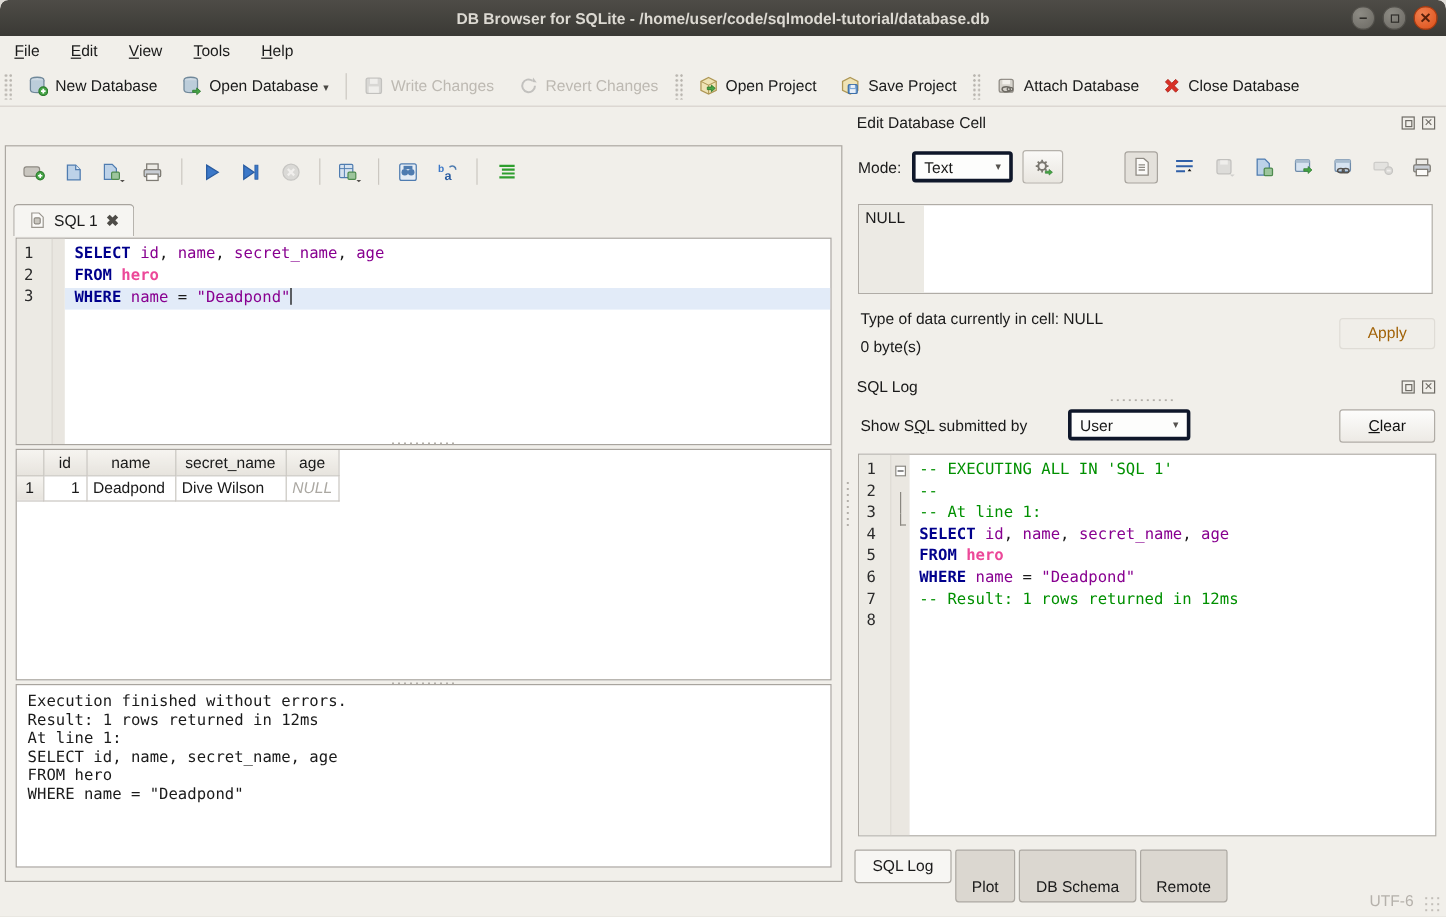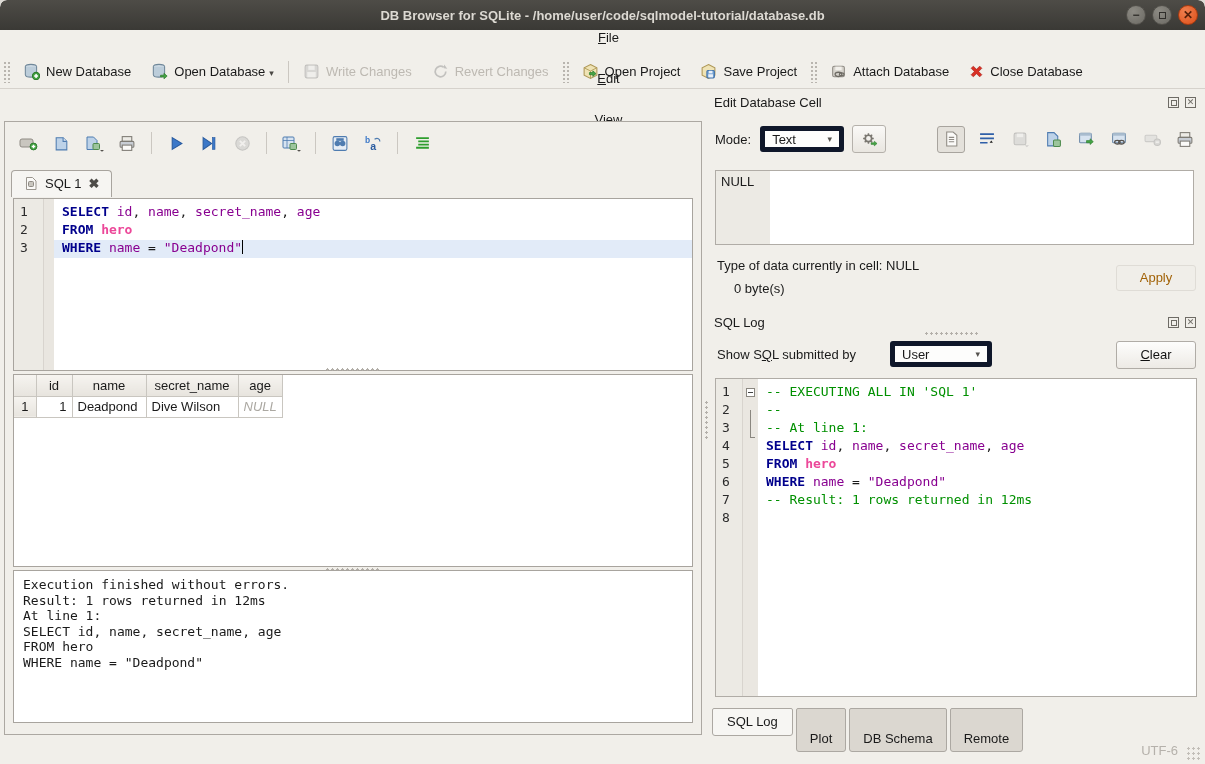--- a/index.html
+++ b/index.html
@@ -21,21 +21,21 @@
   .winbtns { position:absolute; right:7px; top:5px; display:flex; gap:6px; }
   .wbtn {
     width:20px; height:20px; border-radius:50%;
     display:flex; align-items:center; justify-content:center;
     font-size:12px; line-height:1; cursor:default;
   }
   .wbtn.gray { background:radial-gradient(circle at 35% 30%, #8D8B84, #6B6963); border:1px solid #52504B; color:#2F2D2A; }
   .wbtn.close { background:radial-gradient(circle at 35% 30%, #F08050, #DC4E17); border:1px solid #A93B10; color:#57200A; font-weight:bold; }
   .wbtn .sq { width:7px; height:7px; border:1.5px solid #2F2D2A; }
   
-  .menubar { position:absolute; left:0; top:30px; right:0; height:25px; display:flex; align-items:center; padding-left:12px; gap:26px;flex-direction:column; }
+  .menubar { position:absolute; left:0; top:30px; right:0; height:25px; display:flex; align-items:center; padding-left:12px; gap:26px; }
   .menu-item { cursor:default; }
   .menu-item::first-letter { text-decoration:underline; }
   
   .toolbar { position:absolute; left:0; top:55px; right:0; height:34px; display:flex; align-items:center; border-bottom:1px solid #D6D2CC; }
   .grip { width:7px; height:22px; margin:0 3px;
     background-image:radial-gradient(circle, #B9B5AF 1px, transparent 1.2px);
     background-size:4px 4px; }
   .tbtn { display:flex; align-items:center; gap:6px; padding:4px 10px; border-radius:3px; white-space:nowrap; }
   .tbtn.disabled { color:#BDB9B2; }
   .tbtn.disabled svg { opacity:.45; filter:grayscale(1); }
@@ -94,35 +94,35 @@
   
   .dock { position:absolute; left:712px; top:92px; width:488px; height:650px; }
   .dock-title { position:absolute; left:2px; right:4px; height:18px; display:flex; align-items:center; }
   .dock-title .t { flex:1; }
   .dock-icons { display:flex; gap:6px; align-items:center; }
   .float-ic { width:11px; height:11px; border:1px solid #6E6B65; position:relative; }
   .float-ic::before { content:""; position:absolute; left:2px; top:2px; width:4px; height:4px; border:1px solid #6E6B65; }
   .closebox-ic { width:11px; height:11px; border:1px solid #6E6B65; color:#6E6B65; font-size:9px; line-height:9px; text-align:center; }
   
   .mode-row { position:absolute; left:3px; top:32px; right:4px; height:30px; display:flex; align-items:center; }
-  .combo { background:#FDFDFC; border:5px solid #0f172a; border-radius:3px; height:26px;
+  .combo { background:#FDFDFC; border:3px solid #0f172a; border-radius:3px; height:26px;
            display:flex; align-items:center; padding:0 7px; gap:8px; }
   .combo .arr { margin-left:auto; font-size:9px; color:#55524E; }
   .gearbtn { width:34px; height:28px; margin-left:8px; border:1px solid #B5B1AB; border-radius:3px;
              background:linear-gradient(#FAF9F7,#E9E6E0); display:flex; align-items:center; justify-content:center; }
   .cellicons { margin-left:auto; display:flex; align-items:center; gap:11px; }
   .cellicons .pressed { border:1px solid #A8A49E; background:#E4E1DB; border-radius:3px; width:28px; height:27px;
              display:flex; align-items:center; justify-content:center; }
   .cellicons .sbtn { width:22px; }
   
   .cellbox { position:absolute; left:3px; top:78px; width:479px; height:75px;
              background:#fff; border:1px solid #B0ACA6; display:flex; }
   .cellbox .cgutter { width:54px; background:#ECEAE4; padding:3px 0 0 5px; font-size:13px; }
   .info1 { position:absolute; left:5px; top:166px; }
-  .info2 { position:absolute; left:22px; top:189px; }
+  .info2 { position:absolute; left:5px; top:189px; }
   .btn { border-radius:3px; text-align:center; }
   .btn.disabled { background:#F0EEE9; border:1px solid #DFDCD6; color:#a16207; }
   .btn.normal { background:linear-gradient(#FDFDFC,#EDEAE5); border:1px solid #B0ACA6; color:#111; }
   .btn.normal::first-letter { text-decoration:underline; }
   .apply-btn { position:absolute; left:404px; top:173px; width:80px; height:26px; line-height:24px; }
   
   .filter-row { position:absolute; left:5px; top:249px; right:4px; height:28px; }
   .filter-label { position:absolute; left:0; top:6px; }
   .filter-combo { position:absolute; left:173px; top:0; width:102px; }
   .clear-btn { position:absolute; left:404px; top:249px; width:80px; height:28px; line-height:26px; }

